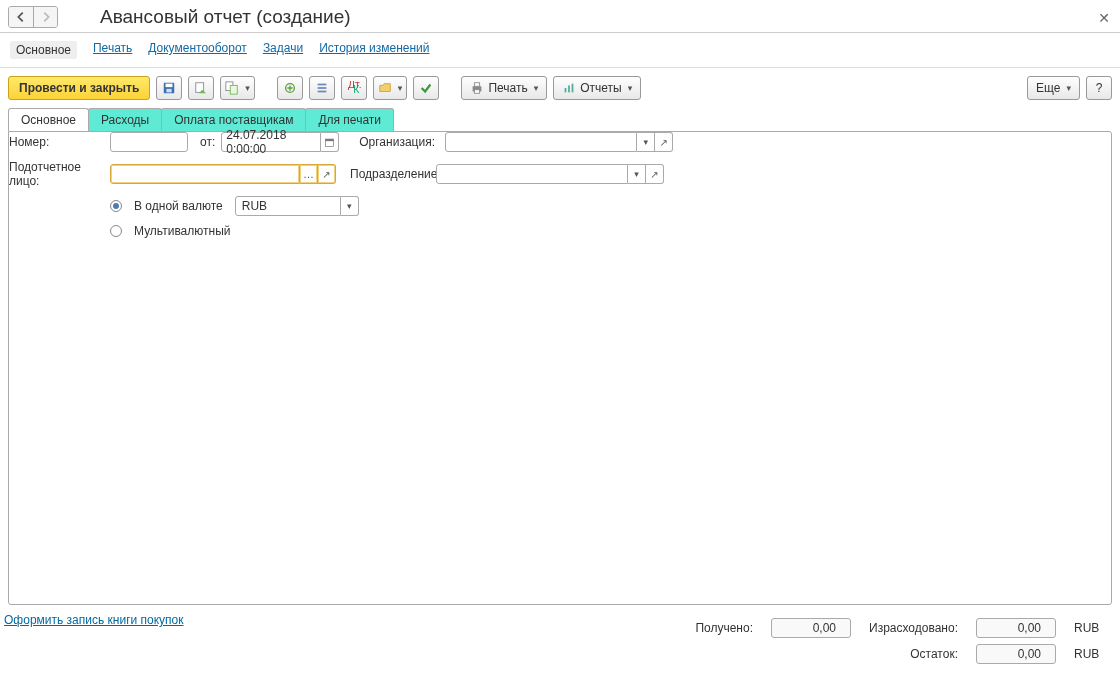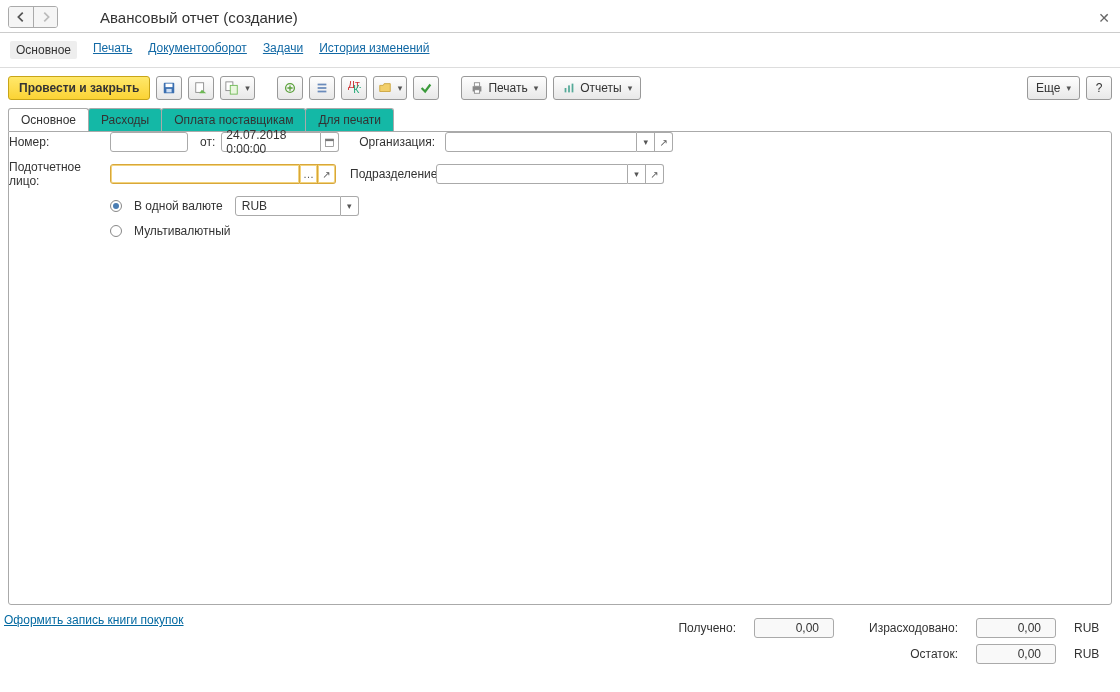--- a/index.html
+++ b/index.html
@@ -1,33 +1,33 @@
 <!DOCTYPE html>
 <html><head>
 <meta charset="utf-8">
 <style>
 * { box-sizing: border-box; margin: 0; padding: 0; font-family: Arial, sans-serif; font-size: 12px; }
 body { background: #fff; width: 1120px; height: 692px; position: relative; color: #333; }
 .titlebar { display: flex; align-items: center; padding: 6px 8px 4px 8px; border-bottom: 1px solid #ccc; }
 .nav-btns { display: flex; border: 1px solid #aaa; border-radius: 3px; overflow: hidden; margin-right: 42px; }
 .nav-btn { width: 24px; height: 20px; display: flex; align-items: center; justify-content: center; background: #f5f5f5; cursor: pointer; }
 .nav-btn + .nav-btn { border-left: 1px solid #aaa; }
-.title { font-size: 15px; color: #333; }
+.title { font-size: 19px; color: #333; }
 .close-x { position: absolute; right: 10px; top: 10px; cursor: pointer; font-size: 14px; color: #666; }
 .linkbar { display: flex; gap: 16px; padding: 8px 10px; border-bottom: 1px solid #ddd; }
 .link { color: #1269a5; cursor: pointer; text-decoration: underline; }
 .link.active { color: #333; text-decoration: none; background: #eee; padding: 2px 6px; border-radius: 2px; }
 .toolbar { display: flex; align-items: center; gap: 6px; padding: 8px 8px; }
 .btn { height: 24px; border: 1px solid #999; border-radius: 3px; background: linear-gradient(#fefefe,#e8e8e8); display: inline-flex; align-items: center; padding: 0 8px; cursor: pointer; white-space: nowrap; gap: 4px; }
 .btn.yellow { background: linear-gradient(#ffe86b,#fbd335); border-color: #c8a518; font-weight: bold; color: #333; padding: 0 10px; }
 .btn.icon-only { padding: 0; width: 26px; justify-content: center; }
 .btn .caret { font-size: 9px; color: #555; margin-left: 2px; }
 .spacer { flex: 1; }
 .tabs { display: flex; padding: 0 8px; }
-.tab { border: 1px solid #aaa; border-bottom: none; background: #14b8a6; padding: 4px 12px; margin-right: -1px; border-radius: 3px 3px 0 0; cursor: pointer; }
+.tab { border: 1px solid #aaa; border-bottom: none; background: #5eead4; padding: 4px 12px; margin-right: -1px; border-radius: 3px 3px 0 0; cursor: pointer; }
 .tab.active { background: #fff; position: relative; z-index: 2; }
 .form-area { margin: 0 8px; border: 1px solid #aaa; border-radius: 0 3px 3px 3px; min-height: 474px; }
 .row { display: flex; align-items: center; margin-bottom: 8px; gap: 6px; }
 .lbl { width: 95px; text-align: left; color: #333; }
 .lbl2 { color: #333; }
 .input { height: 20px; border: 1px solid #aaa; border-radius: 3px; padding: 0 4px; background: #fff; }
 .input-combo { display: flex; }
 .input-combo .seg { height: 20px; border: 1px solid #aaa; background: #fff; display: flex; align-items: center; justify-content: center; }
 .input-combo .seg:first-child { border-radius: 3px 0 0 3px; }
 .input-combo .seg:last-child { border-radius: 0 3px 3px 0; }
@@ -226,21 +226,21 @@
 </div>
 
 <div class="bottom-link">
   <a>Оформить запись книги покупок</a>
 </div>
 
 <div class="totals">
   <div class="trow">
     <span class="tlbl">Получено:</span>
     <div class="tval">0,00</div>
-    <span class="tlbl" style="margin-left:17px">Израсходовано:</span>
+    <span class="tlbl" style="margin-left:0">Израсходовано:</span>
     <div class="tval">0,00</div>
     <span class="cur">RUB</span>
   </div>
   <div class="trow">
     <span class="tlbl">Остаток:</span>
     <div class="tval">0,00</div>
     <span class="cur">RUB</span>
   </div>
 </div>
 

